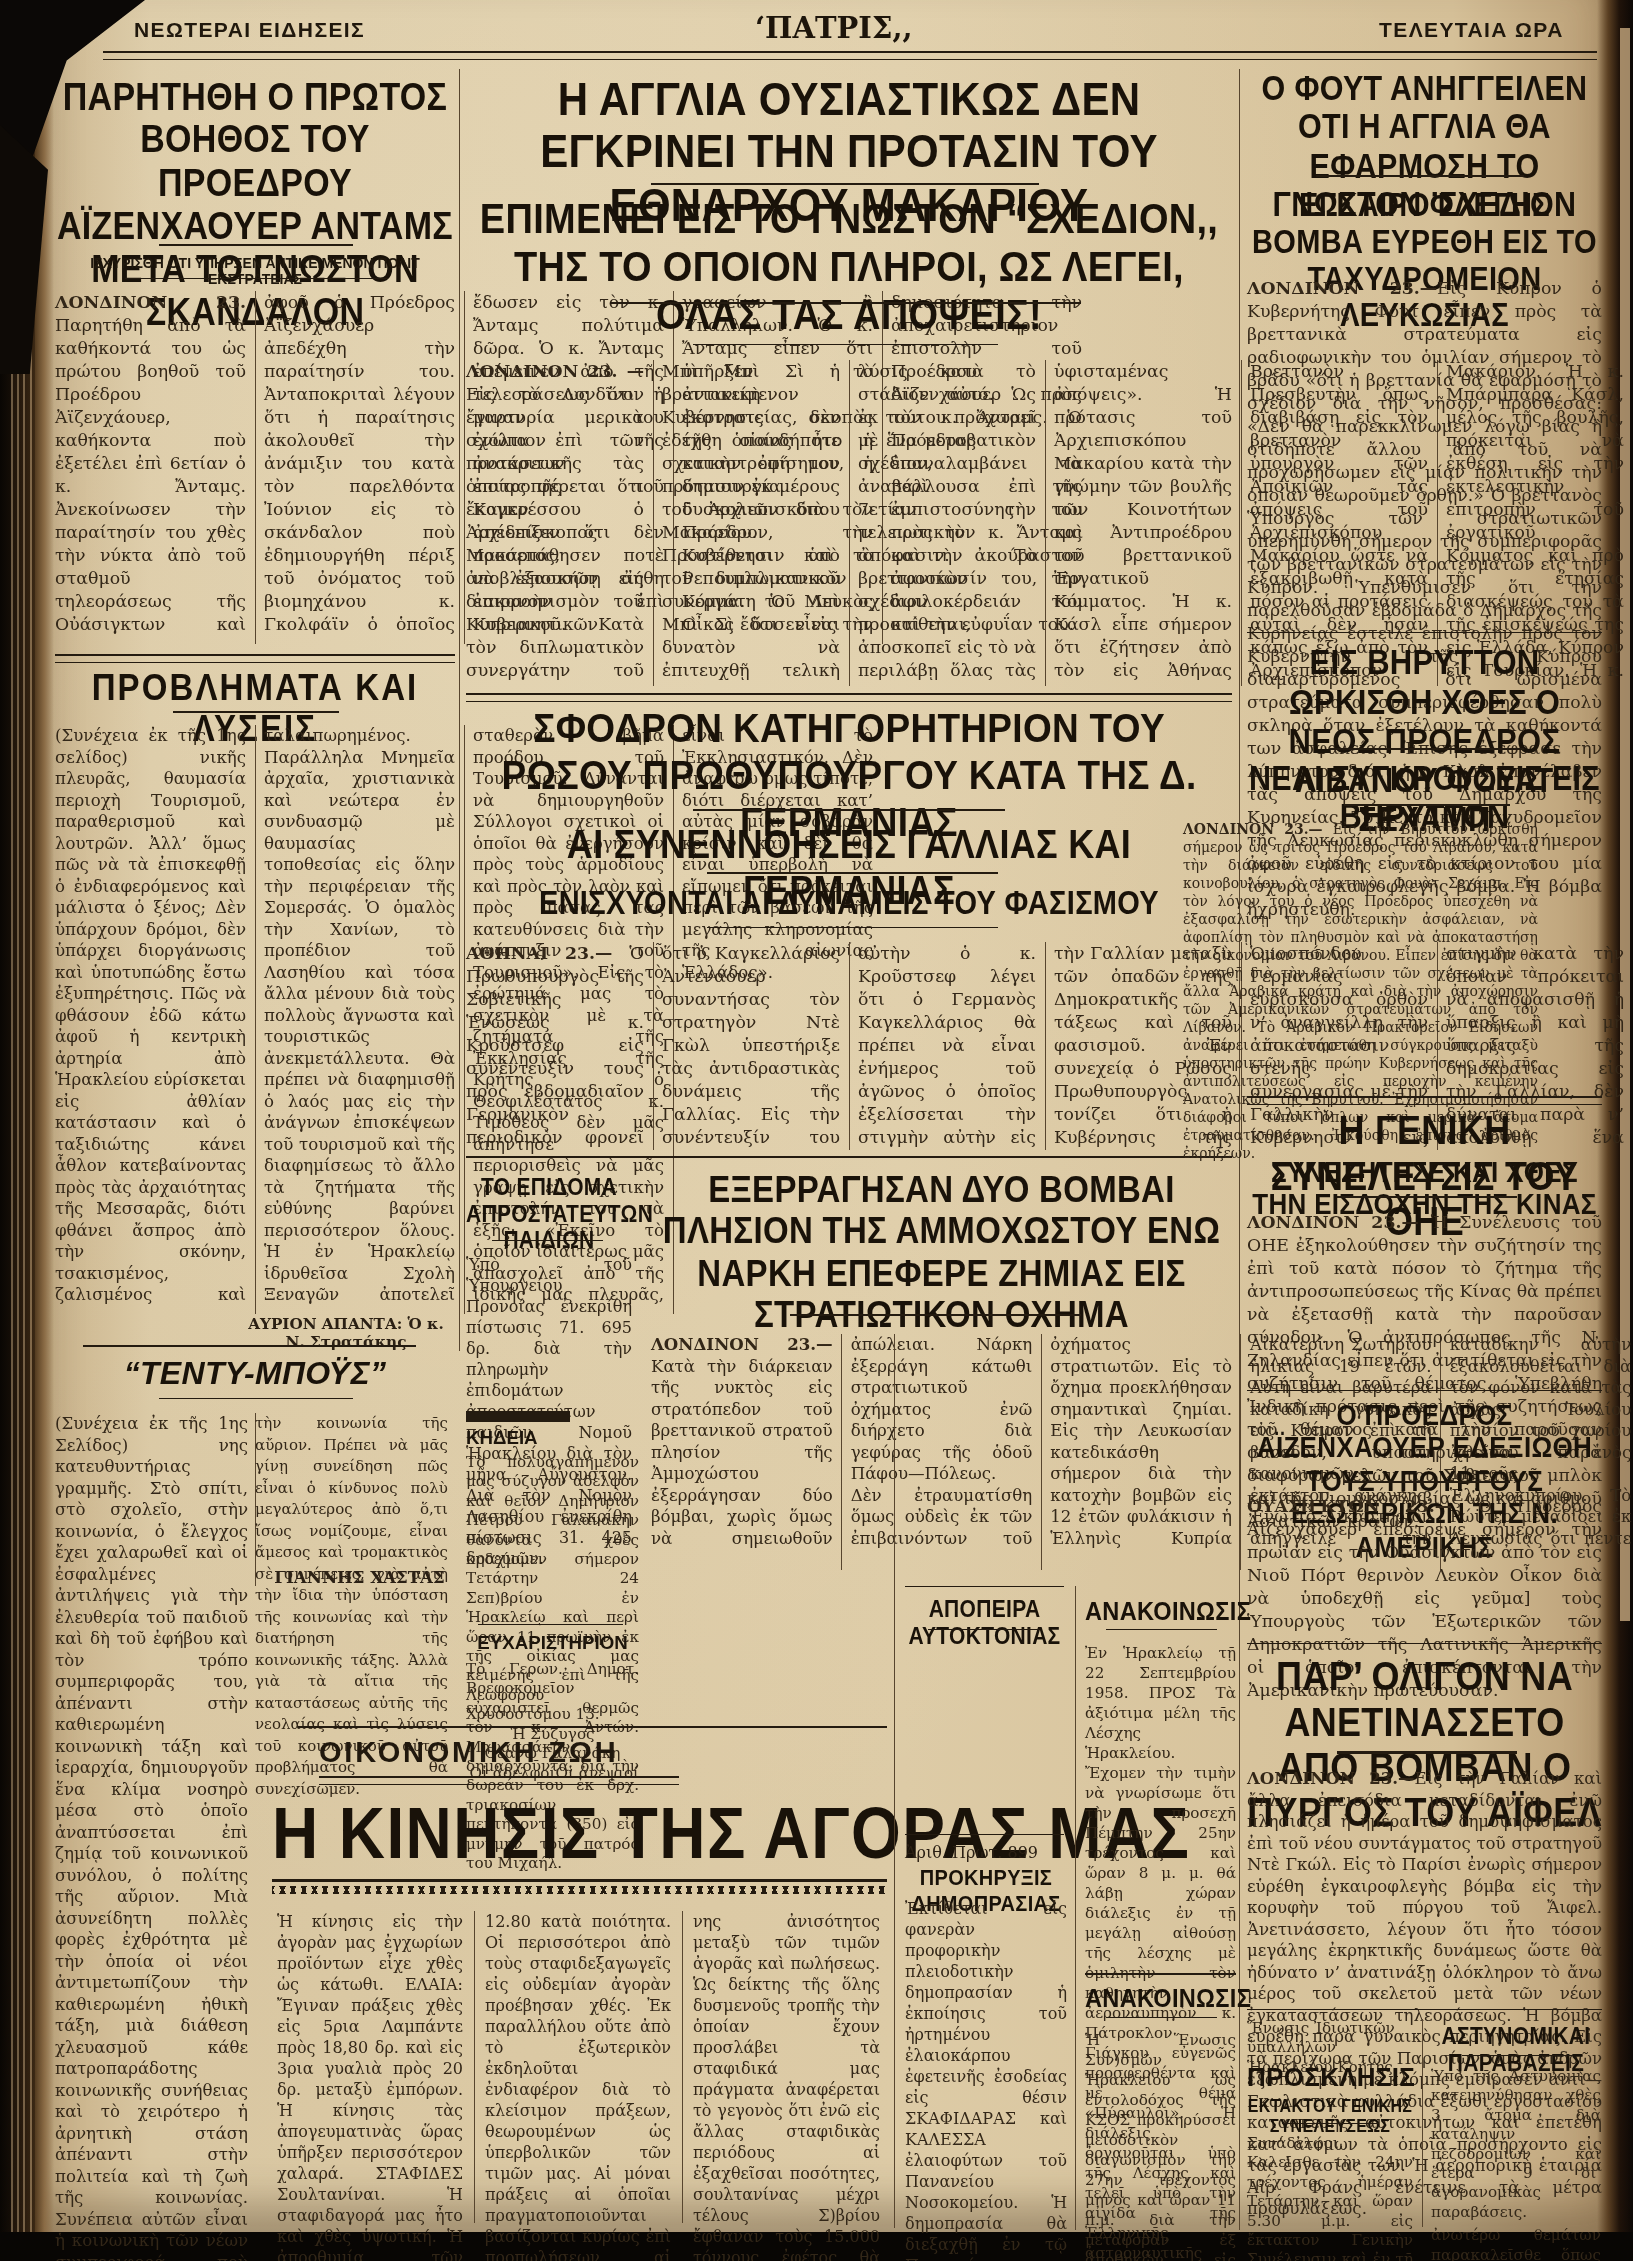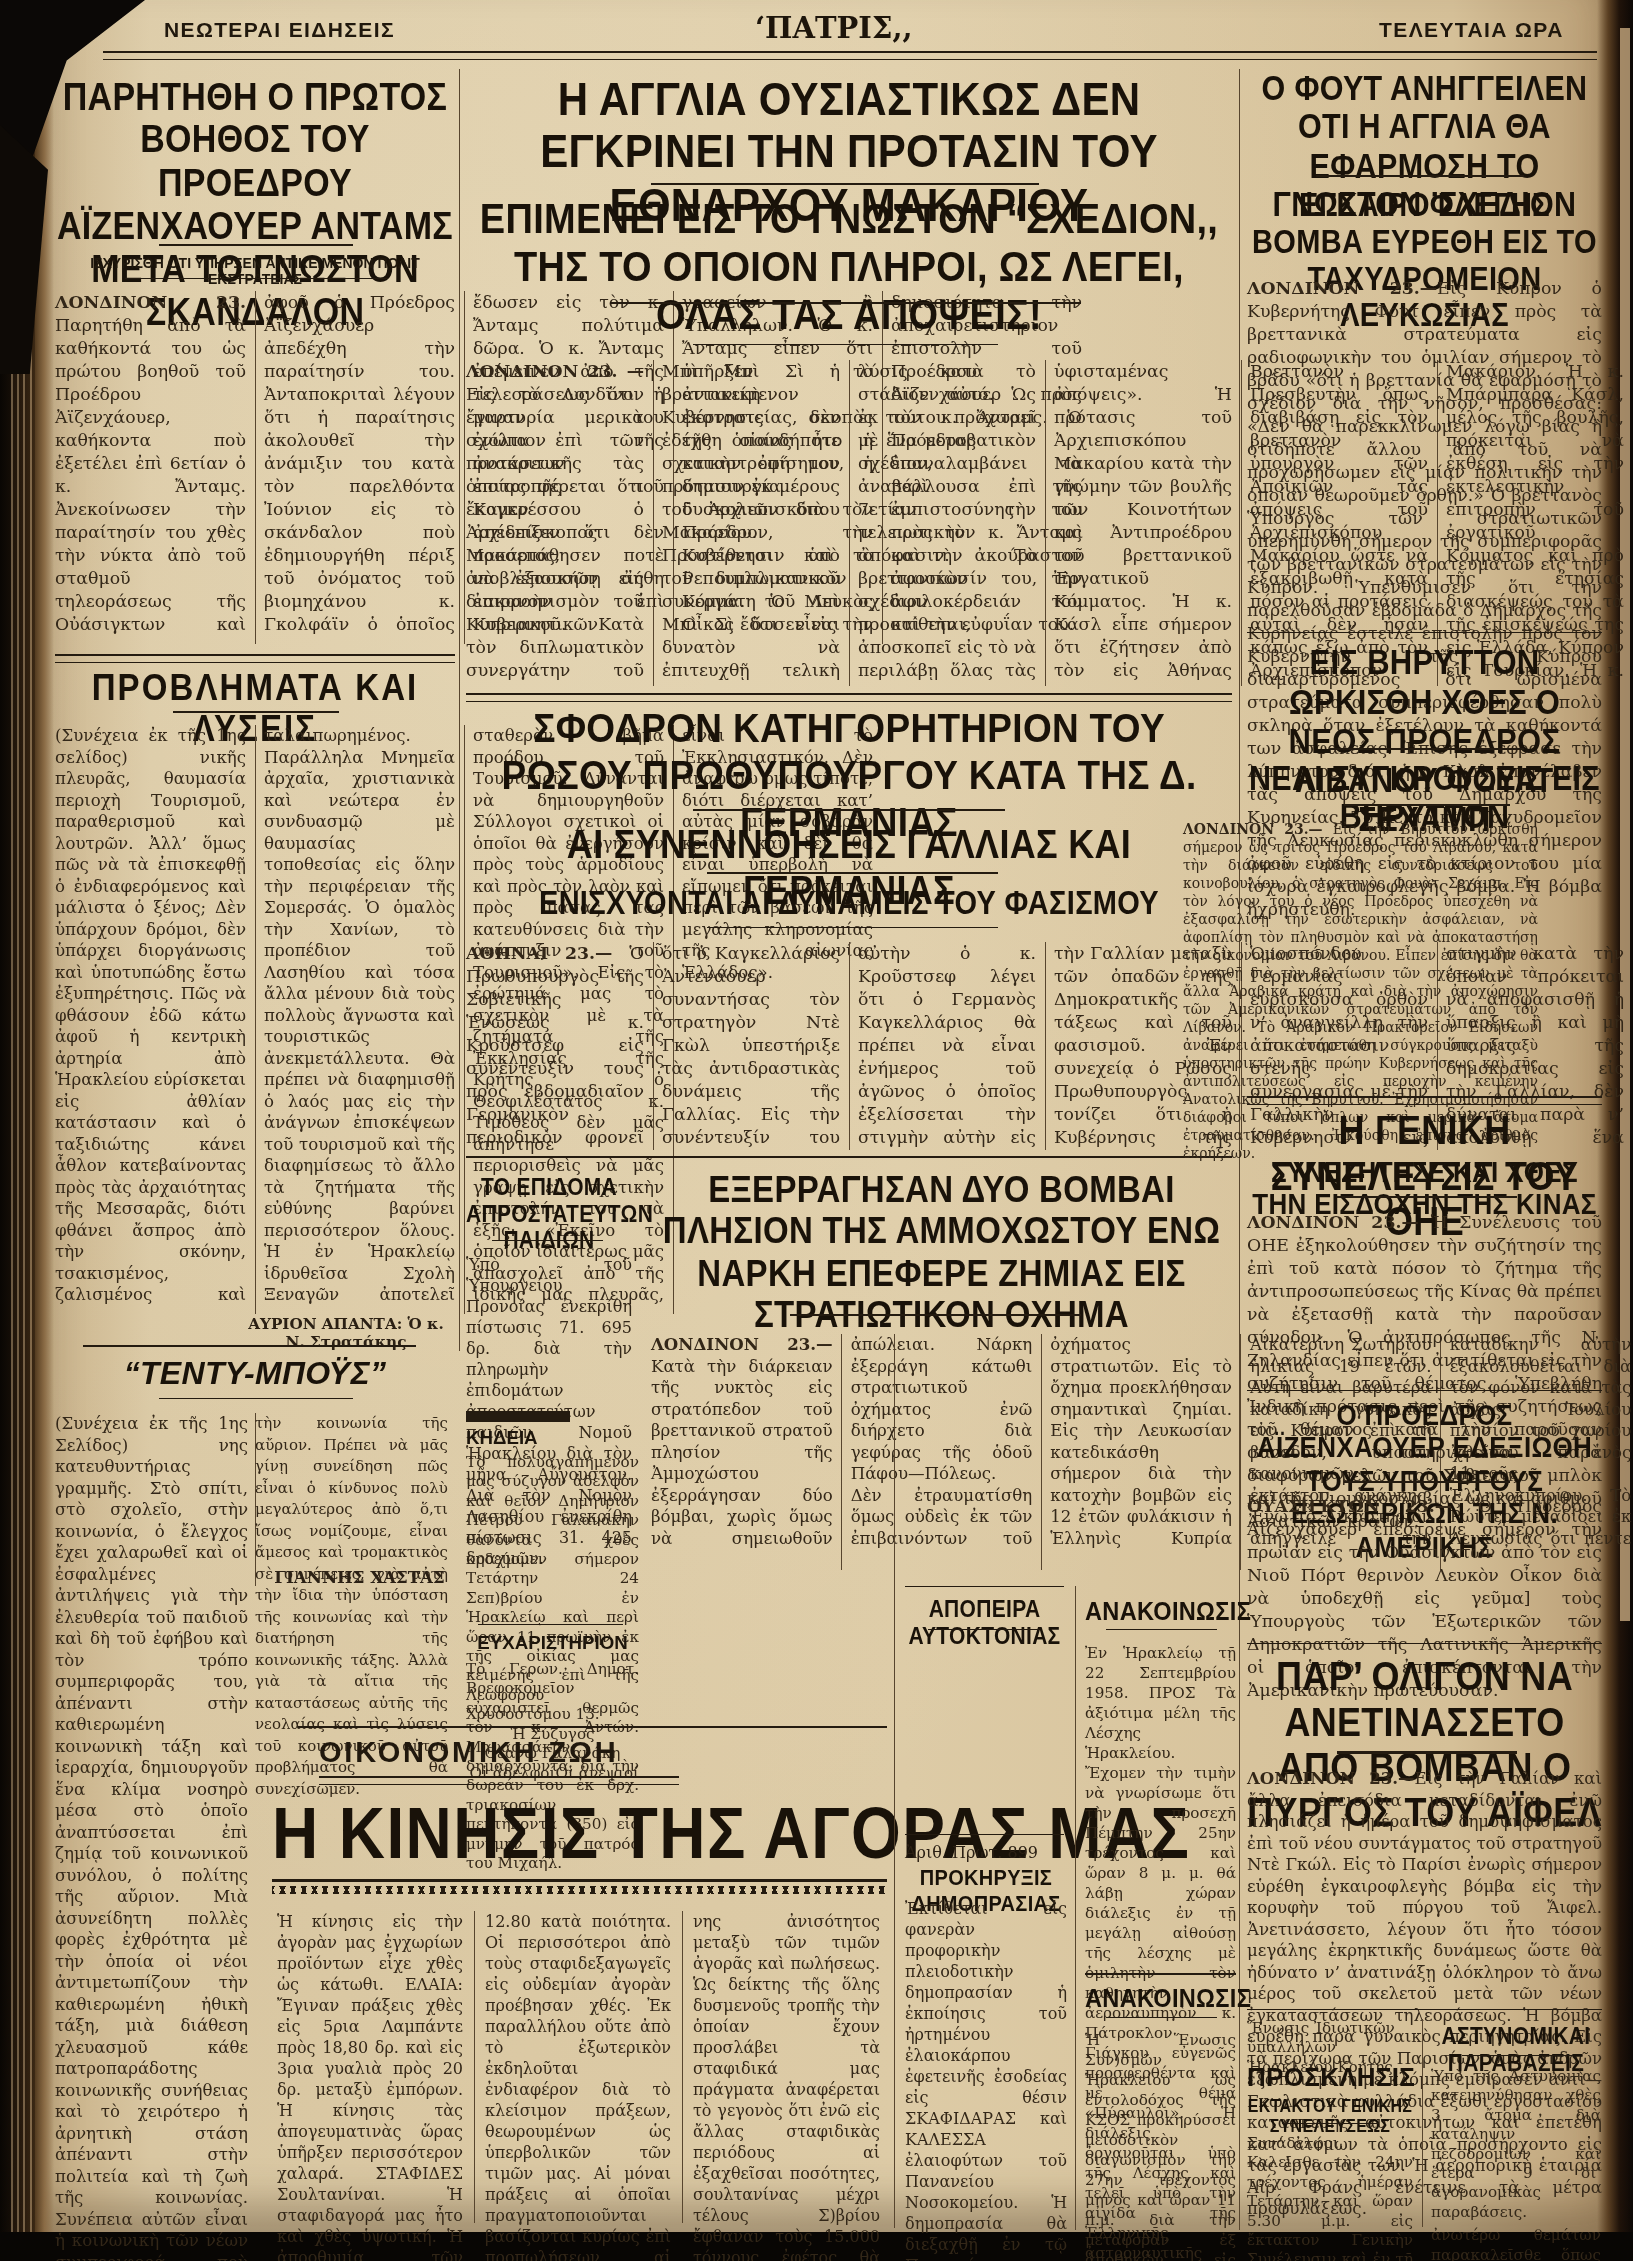--- a/index.html
+++ b/index.html
@@ -50,21 +50,21 @@
 <div id="page">
   <div id="paper"></div>
   <div id="spine"></div>
   <div id="spine-layers"></div>
   <div id="corner-tear"></div>
   <div id="corner-tear2"></div>
   <div id="right-edge"></div>
   <div id="right-page-sliver"></div>
   <div id="bottom-strip"></div>
 
-  <div class="blk kick" style="left:104px;top:18px;width:291px;font-size:21px;text-align:right;letter-spacing:1.4px;">ΝΕΩΤΕΡΑΙ ΕΙΔΗΣΕΙΣ</div>
+  <div class="blk kick" style="left:104px;top:18px;width:291px;font-size:21px;text-align:center;letter-spacing:1.4px;">ΝΕΩΤΕΡΑΙ ΕΙΔΗΣΕΙΣ</div>
   <div class="blk" style="left:755px;top:11px;width:180px;font-size:29px;font-weight:700;color:#1d150b;">‘ΠΑΤΡΙΣ,,</div>
   <div class="blk kick" style="left:1379px;top:18px;width:229px;font-size:21px;text-align:left;letter-spacing:1.4px;">ΤΕΛΕΥΤΑΙΑ ΩΡΑ</div>
   <div class="blk hr2" style="left:103px;top:51px;width:1494px;"></div>
 
   <div class="vr" style="left:459px;top:69px;height:1282px;"></div>
   <div class="vr" style="left:1239px;top:69px;height:2161px;"></div>
 
   <div class="blk hl cond" style="left:55px;top:75px;width:400px;font-size:34px;">ΠΑΡΗΤΗΘΗ Ο ΠΡΩΤΟΣ ΒΟΗΘΟΣ ΤΟΥ ΠΡΟΕΔΡΟΥ ΑΪΖΕΝΧΑΟΥΕΡ ΑΝΤΑΜΣ ΜΕΤΑ ΤΟ ΓΝΩΣΤΟΝ ΣΚΑΝΔΑΛΟΝ</div>
   <div class="blk hr1" style="left:159px;top:244px;width:194px;"></div>
   <div class="blk kick" style="left:55px;top:255px;width:400px;font-size:14px;">ΙΣΧΥΡΙΣΘΗ ΟΤΙ ΥΠΗΡΞΕΝ ΑΝΤΙΚΕΙΜΕΝΟΝ ΠΟΛΙΤ ΕΚΣΤΡΑΤΕΙΑΣ</div>

